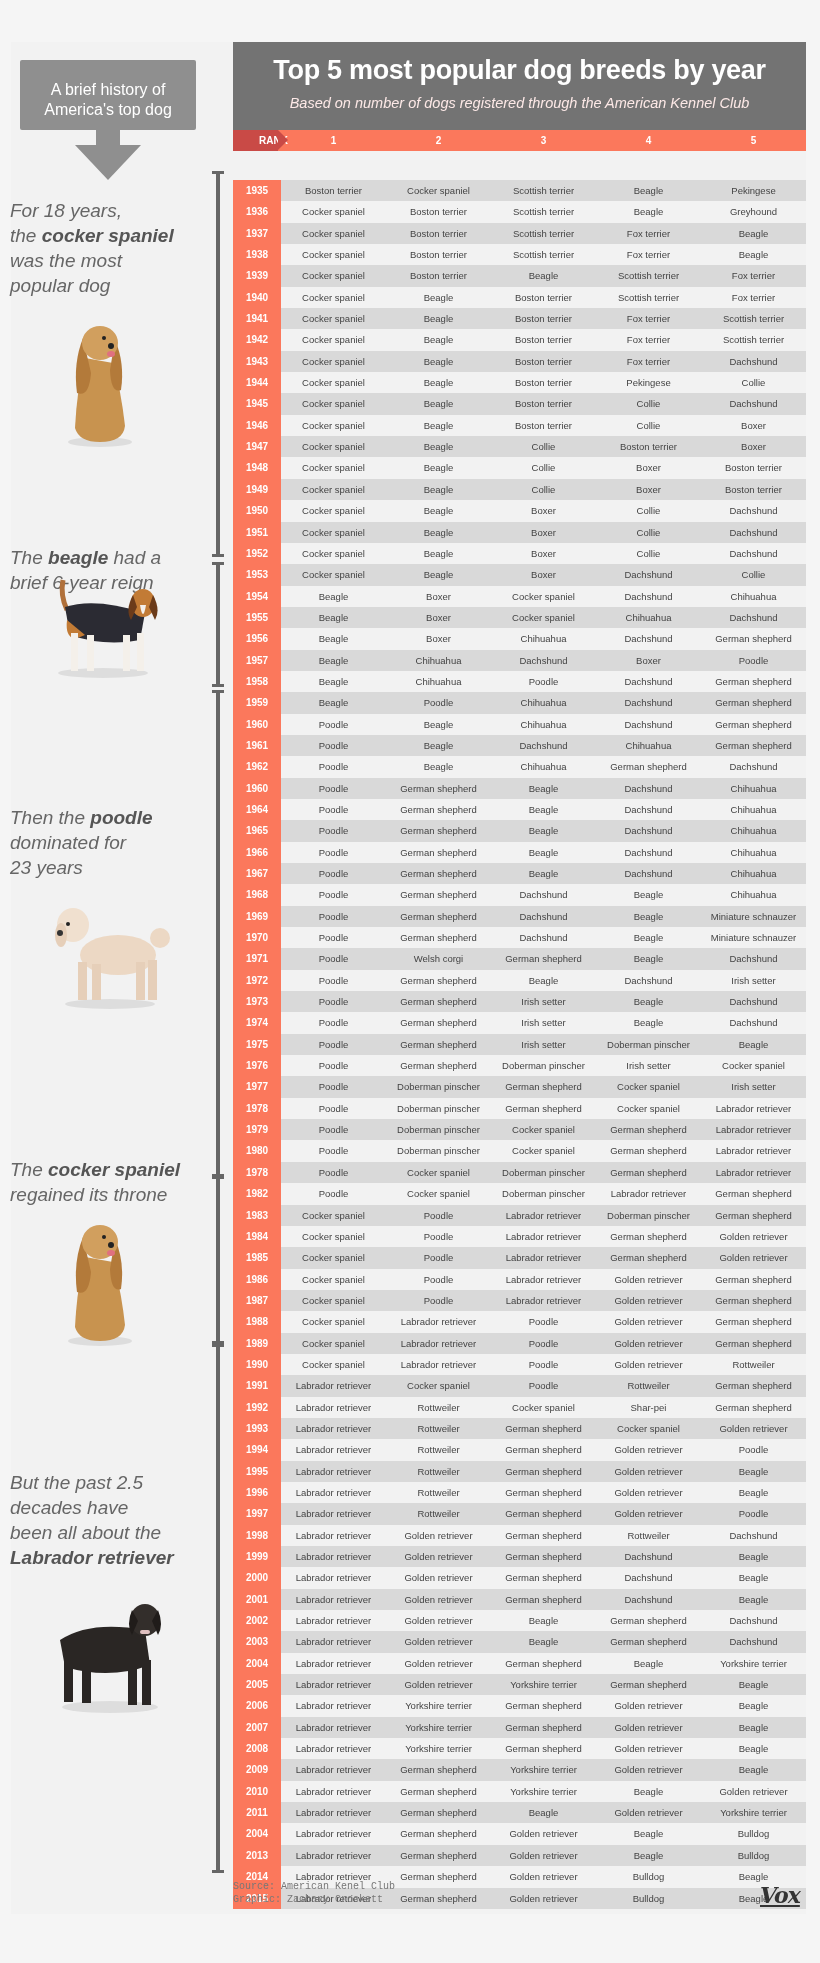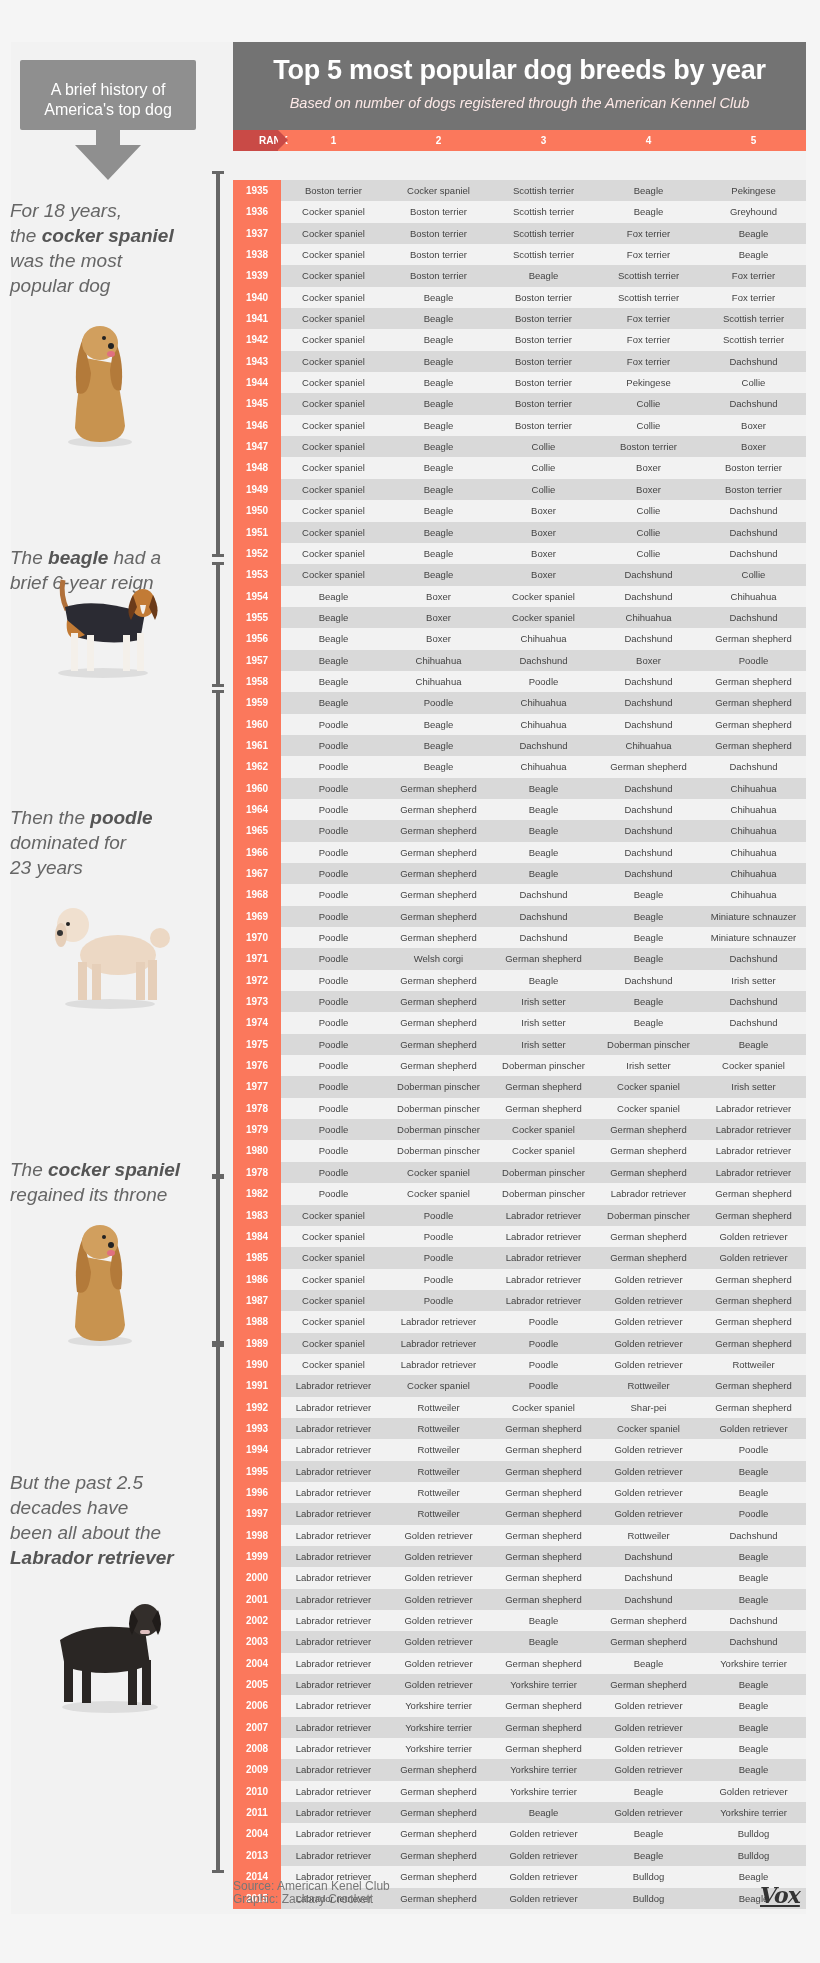--- a/index.html
+++ b/index.html
@@ -29,21 +29,21 @@
   .rank-spacer { width: 3px; }
   
   .table { position: absolute; left: 233px; top: 151px; width: 573px; margin-top: 29px; }
   .row { display: flex; height: 21.35px; }
   .year { width: 48px; background: #fb785c; color: #fff; font-size: 10px; font-weight: bold; text-align: center; line-height: 21.35px; }
   .cells { flex: 1; display: flex; }
   .row.odd .cells { background: #d9d9d9; }
   .row.even .cells { background: #f2f2f2; }
   .cell { flex: 1; text-align: center; font-size: 9.5px; color: #444; line-height: 21.35px; white-space: nowrap; overflow: hidden; }
   
-  .footer { position: absolute; left: 233px; top: 1880px; font-size: 12px; line-height: 13px; color: #777; }
+  .footer { position: absolute; left: 233px; top: 1880px; font-size: 10px; line-height: 13px; color: #777; font-family: Liberation Mono, monospace; }
   .vox { position: absolute; left: 760px; top: 1882px; font-family: "DejaVu Serif", serif; font-style: italic; font-weight: bold; font-size: 22px; color: #333; letter-spacing: -1px; text-decoration: underline; }
 </style>
 </head>
 <body>
 
 <div class="card"></div>
 
 <div class="intro-box">
   <div>A brief history of</div>
   <div>America's top dog</div>

